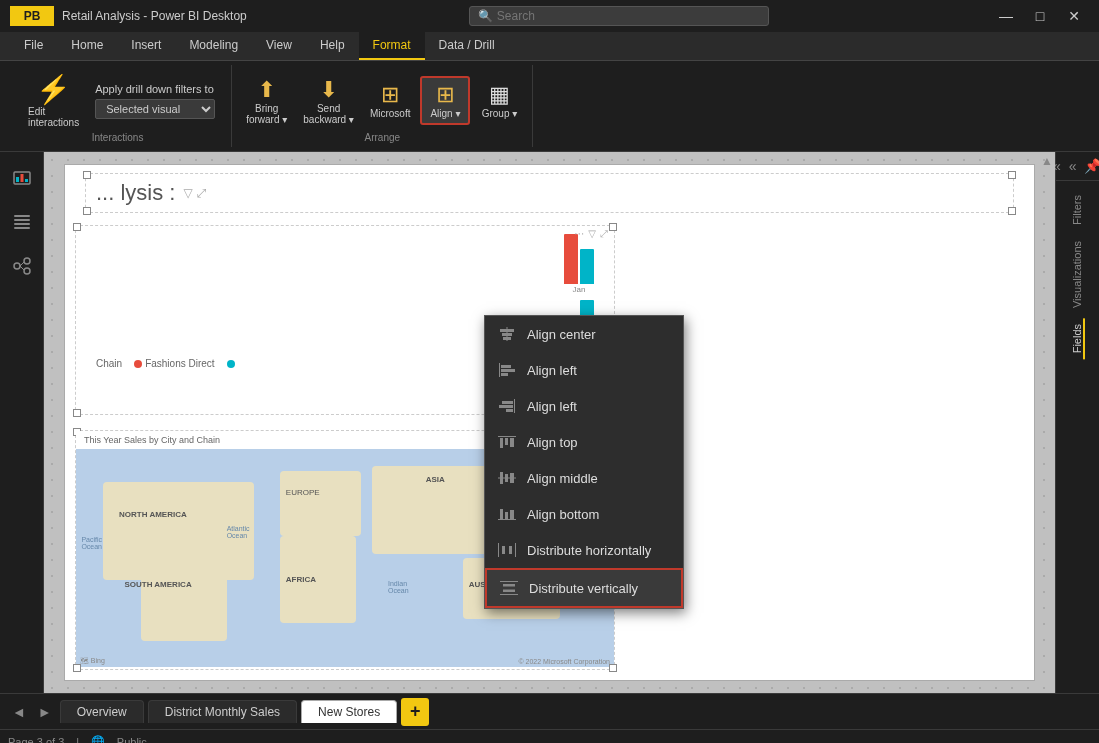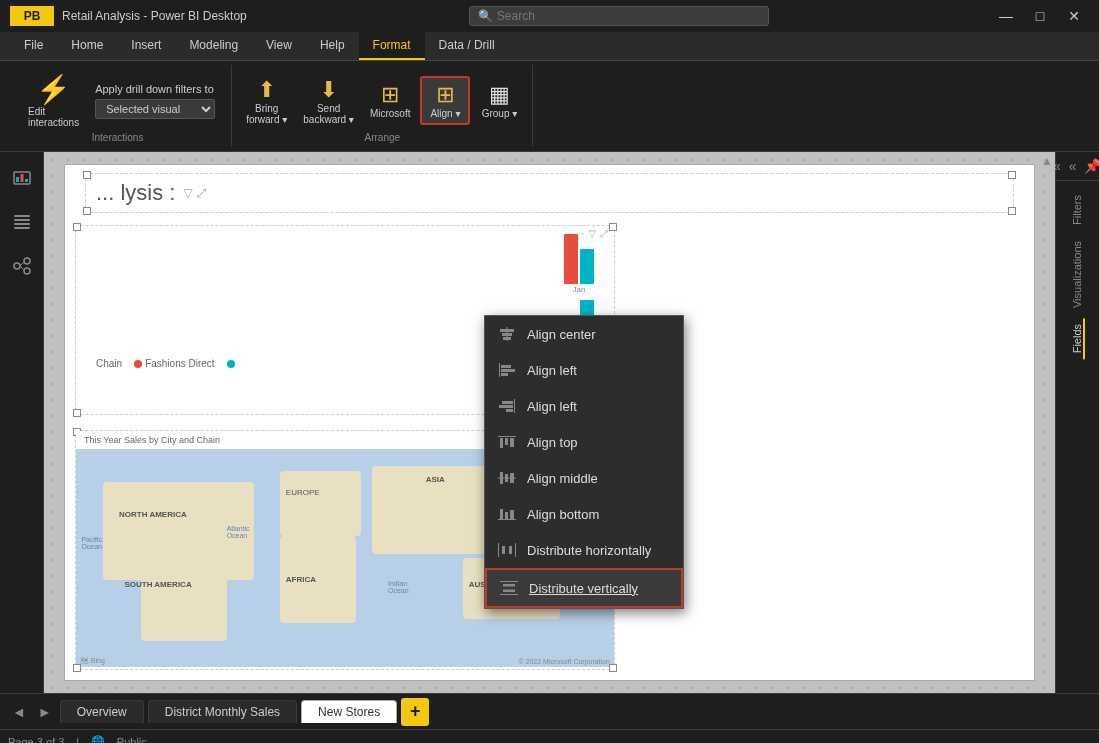--- a/index.html
+++ b/index.html
@@ -211,21 +211,20 @@
       align-items: center;
       gap: 10px;
       padding: 8px 12px;
       cursor: pointer;
       color: #ddd;
       font-size: 13px;
     }
     .dropdown-item.highlighted {
       background: #3a3a3a;
       border: 2px solid #c0392b;
-      text-decoration: underline;
     }
     .dropdown-item .di-icon {
       width: 20px;
       height: 20px;
       display: flex;
       align-items: center;
       justify-content: center;
       font-size: 14px;
       color: #aaa;
     }

